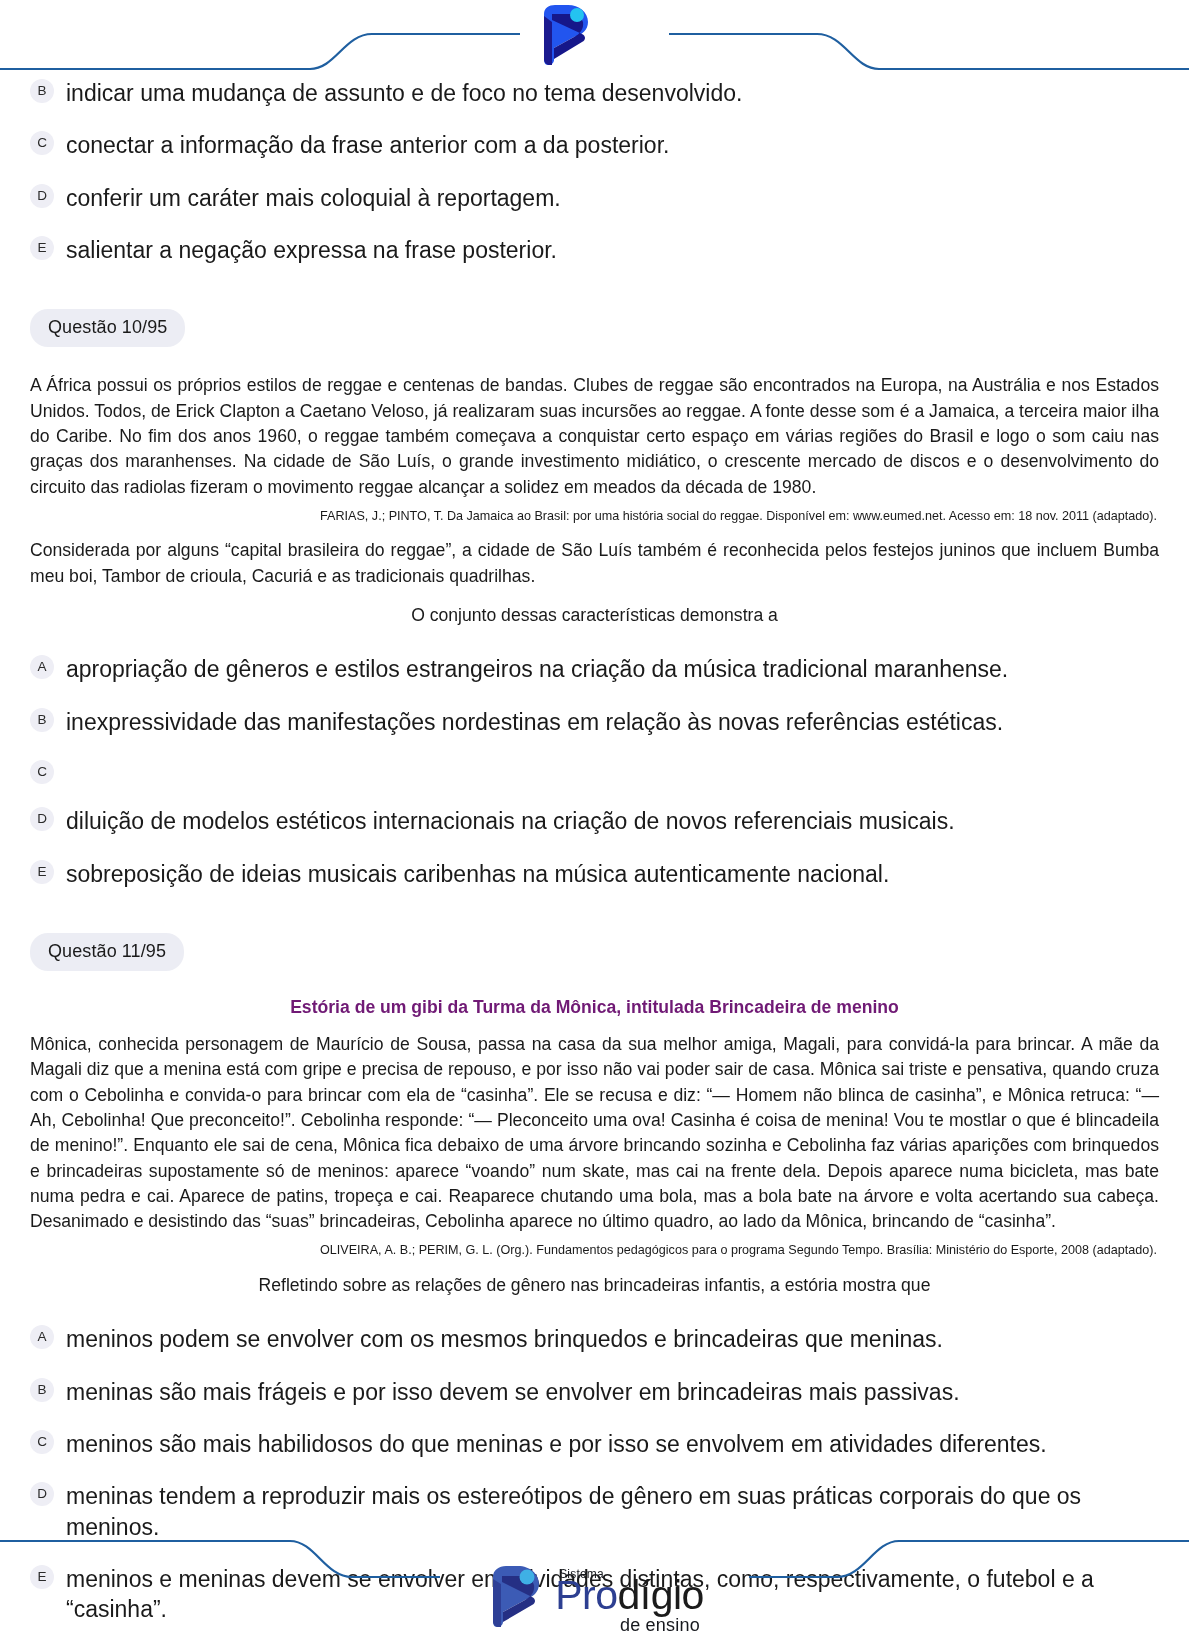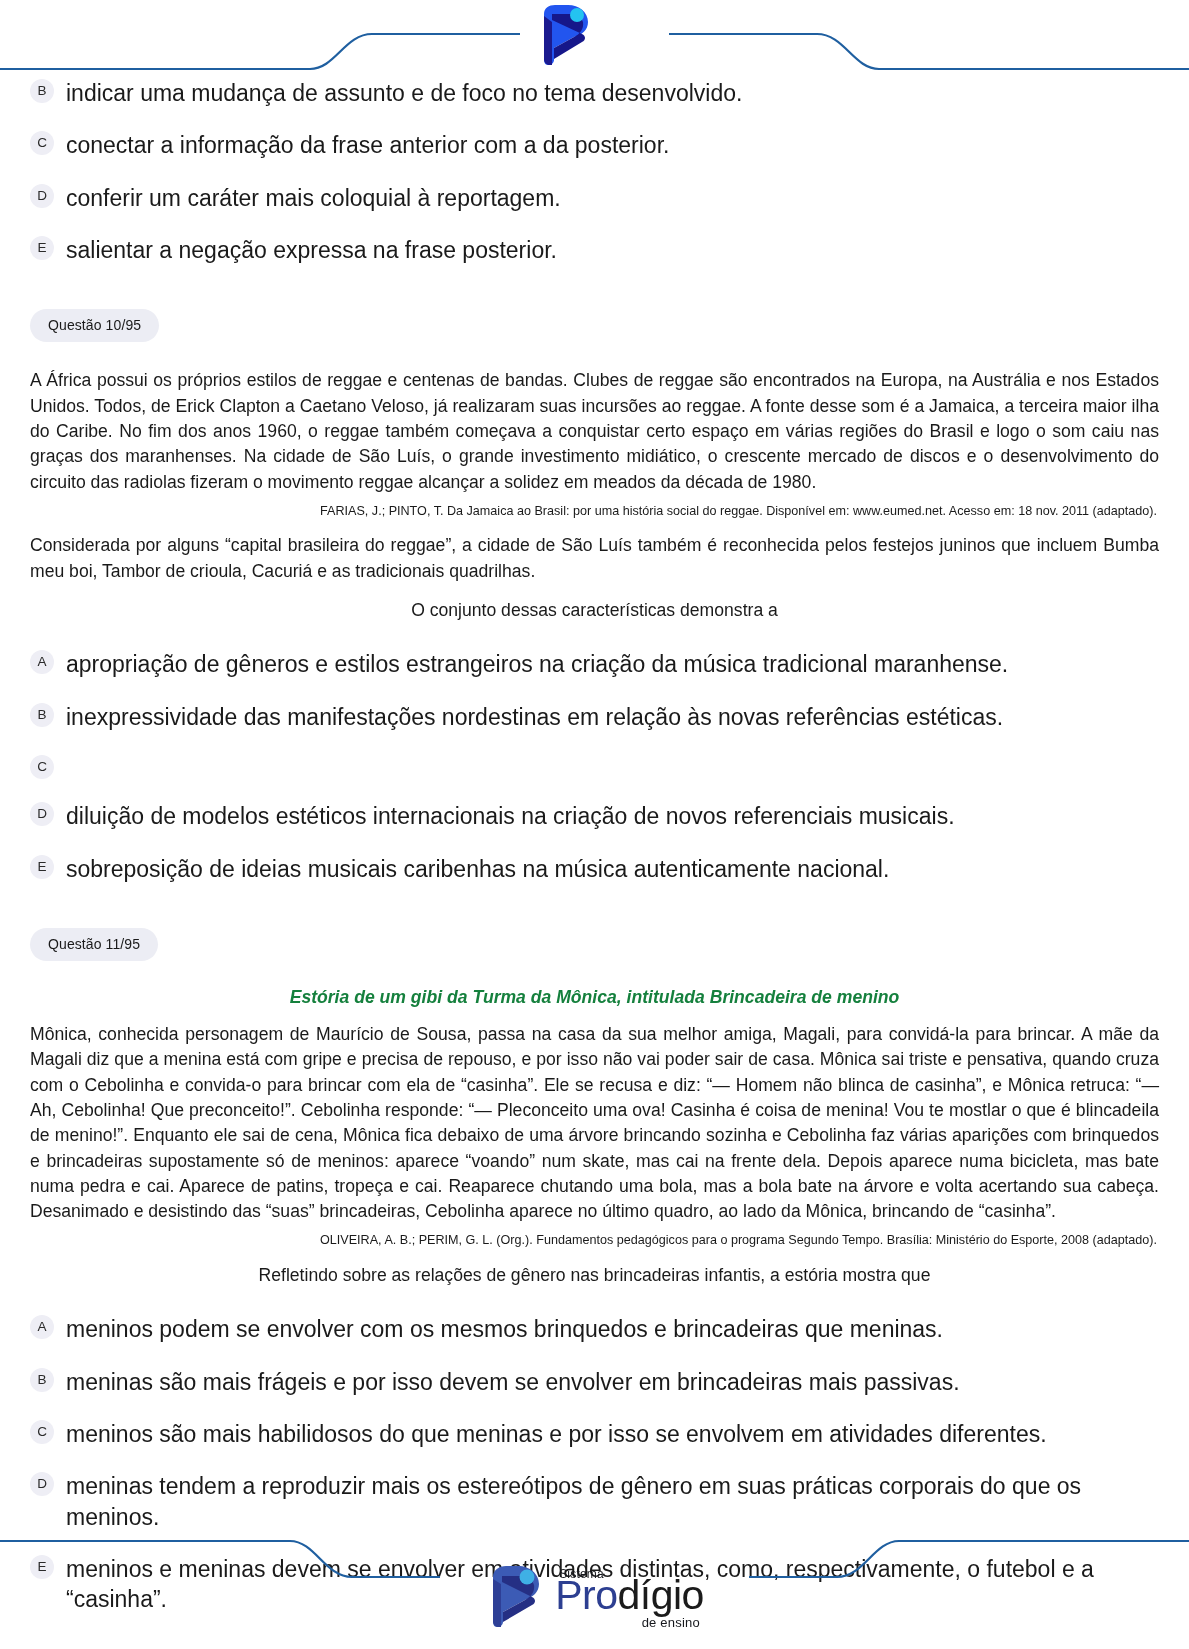--- a/index.html
+++ b/index.html
@@ -76,21 +76,21 @@
     line-height: 1.32;
     color: #1a1a1a;
   }
 
   
   .question-badge {
     display: inline-block;
     background: #ecedf4;
     border-radius: 18px;
     padding: 8px 18px 9px 18px;
-    font-size: 14px;
+    font-size: 18px;
     color: #1a1a1a;
     letter-spacing: 0.1px;
   }
 
   .gap-lg { height: 44px; }
   .gap-md { height: 26px; }
   .gap-sm { height: 14px; }
   .gap-xs { height: 8px; }
 
   .body-text {
@@ -108,23 +108,22 @@
     text-align: right;
     color: #1a1a1a;
     margin: 0;
     padding-right: 2px;
   }
 
   .center-title {
     text-align: center;
     font-size: 17.6px;
     font-weight: bold;
-    color: #15803d;
-    margin: 0;
-    font-style: italic;
+    color: #701a75;
+    margin: 0;
   }
 
   
   .page-footer {
     position: absolute;
     left: 0;
     bottom: 0;
     width: 1189px;
     height: 150px;
   }
@@ -157,21 +156,21 @@
   .fw-prodigio {
     font-size: 41px;
     font-weight: normal;
     letter-spacing: -0.5px;
     margin: 0;
     line-height: 1.02;
   }
   .fw-prodigio .pro { color: #2d3f91; }
   .fw-prodigio .digio { color: #1b1b1b; }
   .fw-deensino {
-    font-size: 13px;
+    font-size: 18px;
     color: #16181d;
     text-align: right;
     margin: -2px 4px 0 0;
     letter-spacing: 0.2px;
   }
 </style>
 </head>
 <body>
 
 <div class="page-header">

